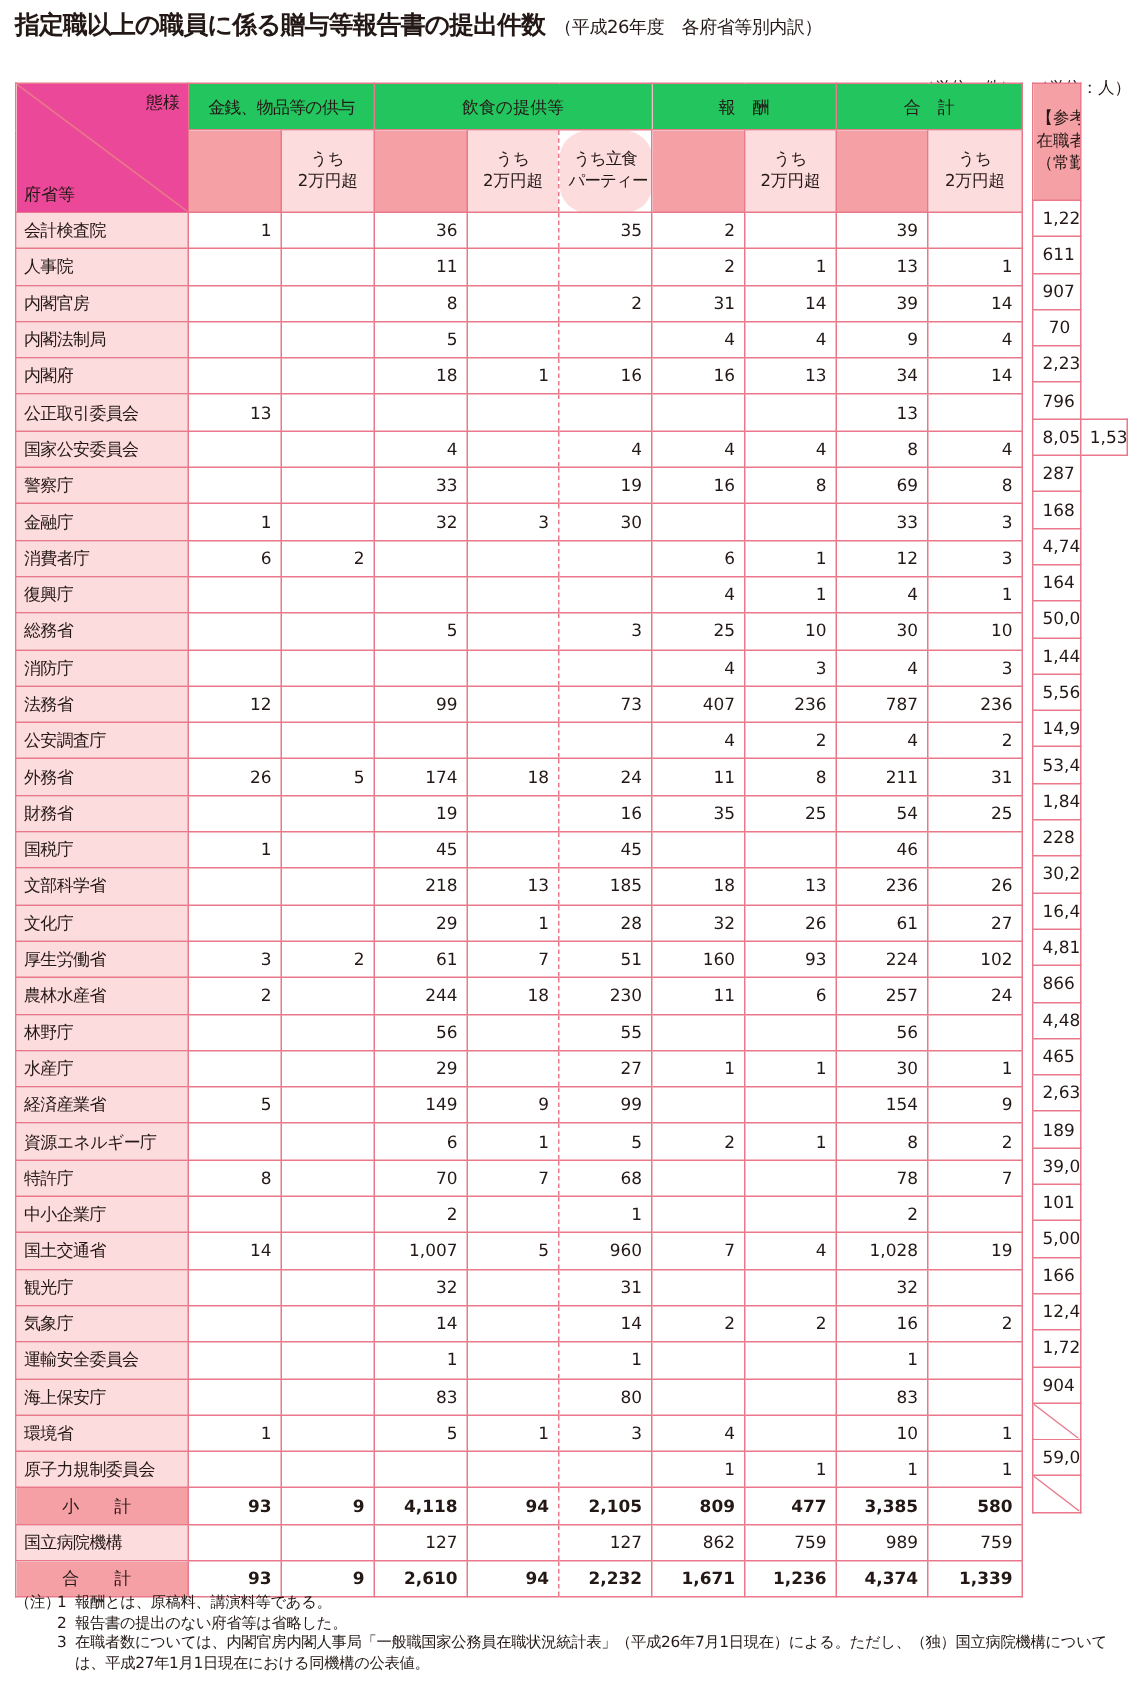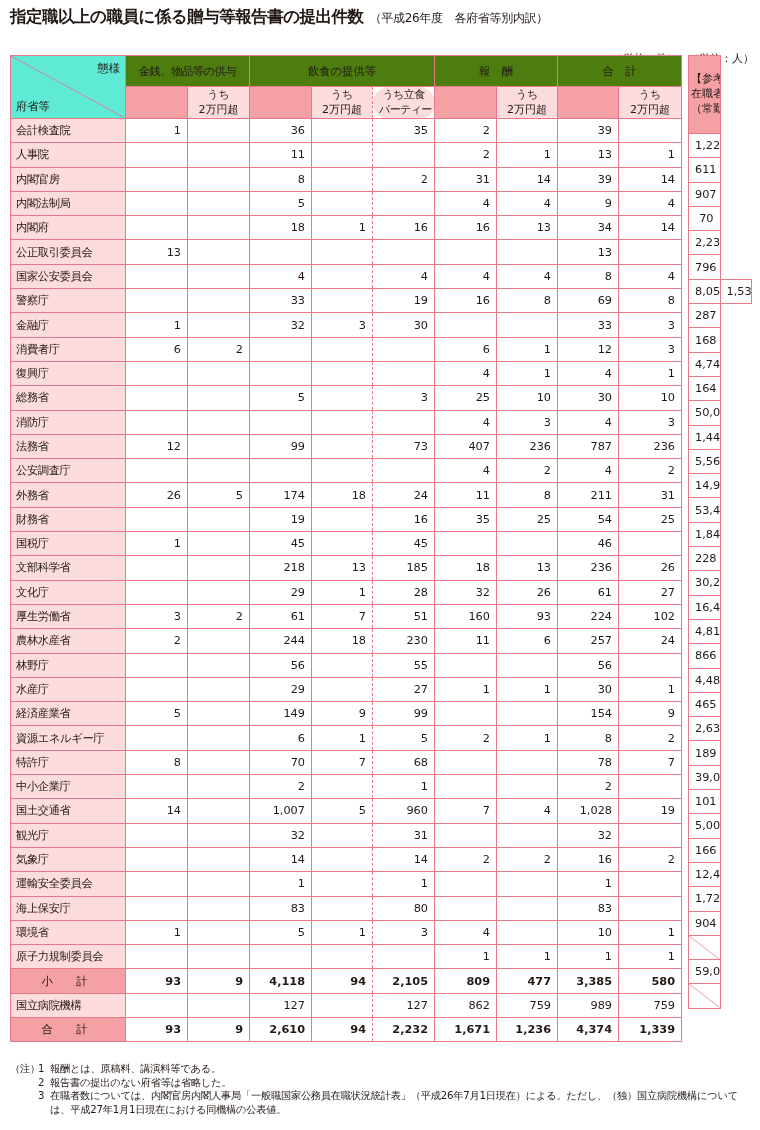--- a/index.html
+++ b/index.html
@@ -30,24 +30,24 @@
     font-size: 11.3px;
   }
   td, th {
     border: 1px solid #e8788a; height: 24.3px; padding: 0 6px;
     white-space: nowrap; overflow: hidden; font-weight: normal;
   }
   td.num { text-align: right; background: #fff; }
   td.name { background: #fcdcdc; text-align: left; padding-left: 5px; letter-spacing: -0.4px; }
   td.dash-r { border-right: 1px dashed #e8788a; }
   td.dash-l { border-left: 1px dashed #e8788a; }
-  th.hd { background: #4d7c0f; text-align: center; }
+  th.hd { background: #22c55e; text-align: center; }
   th.hd-sub { background: #fcdcdc; text-align: center; line-height: 1.35; font-size: 11px; }
   th.hd-blank { background: #f5a0a5; }
-  th.hd-corner { background: #5eead4; position: relative; padding: 12px; }
+  th.hd-corner { background: #ec4899; position: relative; padding: 12px; }
   .corner-svg { position: absolute; left: 0; top: 0; width: 100%; height: 100%; }
   .corner-top { position: absolute; right: 5px; top: 5px; }
   .corner-bot { position: absolute; left: 5px; bottom: 4px; }
   tr.total td.name { background: #f5a0a5; text-align: center; letter-spacing: 6px; }
   tr.total td.num { font-weight: bold; }
   th.ref-hd { background: #f5a0a5; text-align: center; line-height: 1.35; font-size: 11px; padding: 0 2px; }
   td.ref-num { text-align: right; background: #fff; padding-right: 6px; }
   td.slash { background: #fff; position: relative; padding: 0; }
 
   .notes {
@@ -88,21 +88,21 @@
             <line x1="0" y1="0" x2="115" y2="78" stroke="#e8788a" stroke-width="1"></line>
           </svg>
         <span class="corner-top">態様</span>
         <span class="corner-bot">府省等</span>
       </th>
       <th class="hd" colspan="2" style="letter-spacing:-0.5px;">金銭、物品等の供与</th>
       <th class="hd" colspan="3">飲食の提供等</th>
       <th class="hd" colspan="2">報　酬</th>
       <th class="hd" colspan="2">合　計</th>
     </tr>
-    <tr style="height:32px">
+    <tr style="height:55px">
       <th class="hd-blank"></th>
       <th class="hd-sub"><span>うち</span><br><span>2万円超</span></th>
       <th class="hd-blank"></th>
       <th class="hd-sub" style="border-right:1px dashed #e8788a;"><span>うち</span><br><span>2万円超</span></th>
       <th class="hd-sub" style="border-left:1px dashed #e8788a; letter-spacing:-0.6px;border-radius:19px;"><span>うち立食</span><br><span>パーティー</span></th>
       <th class="hd-blank"></th>
       <th class="hd-sub"><span>うち</span><br><span>2万円超</span></th>
       <th class="hd-blank"></th>
       <th class="hd-sub"><span>うち</span><br><span>2万円超</span></th>
     </tr>

